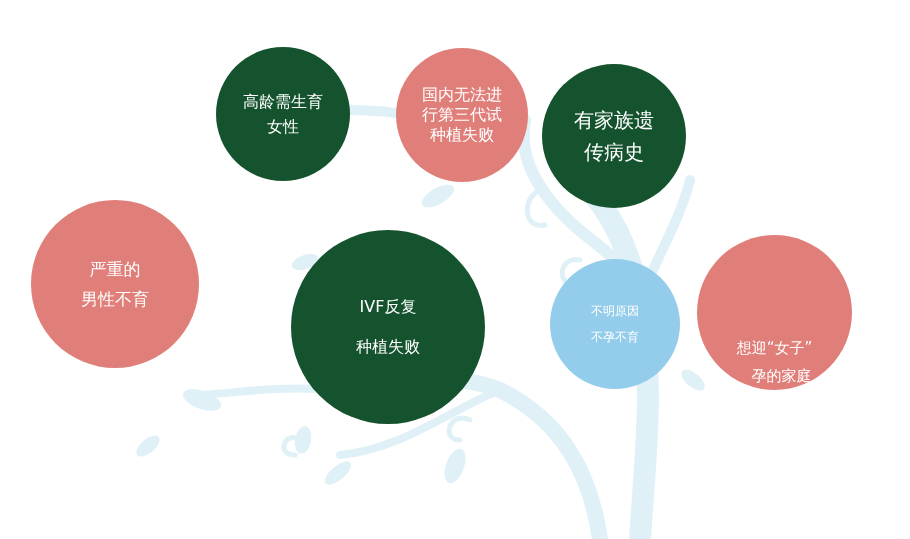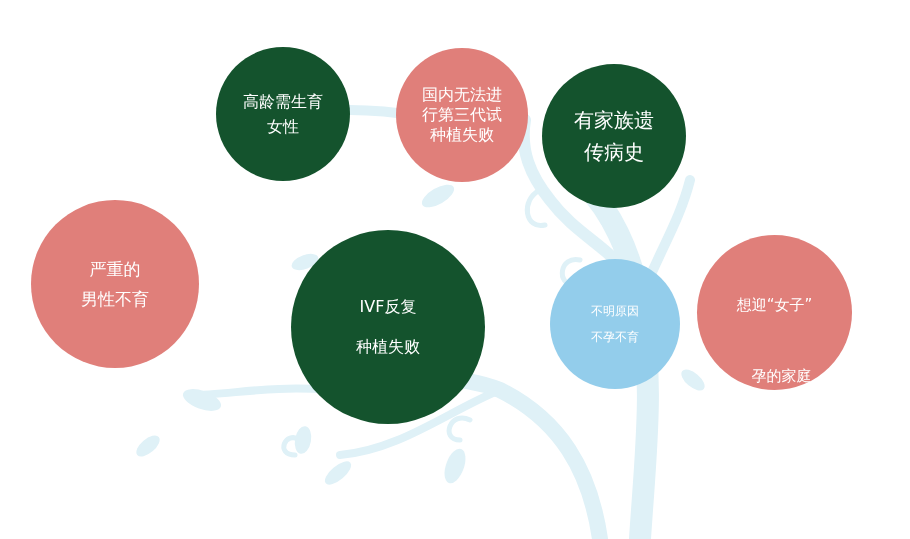--- a/index.html
+++ b/index.html
@@ -86,15 +86,15 @@
 <div class="bubble lblue" style="left:550px; top:259px; width:130px; height:130px; font-size:12px; line-height:26px;">
   <div class="lines">
     <span class="ln">不明原因</span>
     <span class="ln">不孕不育</span>
   </div>
 </div>
 
 <div class="bubble red" style="left:697px; top:235px; width:155px; height:155px; font-size:15px; line-height:28px;align-items:flex-end;">
   <div class="lines">
     <span class="ln">想迎“女子”</span>
-    <span class="ln" style="padding-left:14px;margin-top:43px;">孕的家庭</span>
+    <span class="ln" style="padding-left:14px;">孕的家庭</span>
   </div>
 </div>
 
 </body></html>

